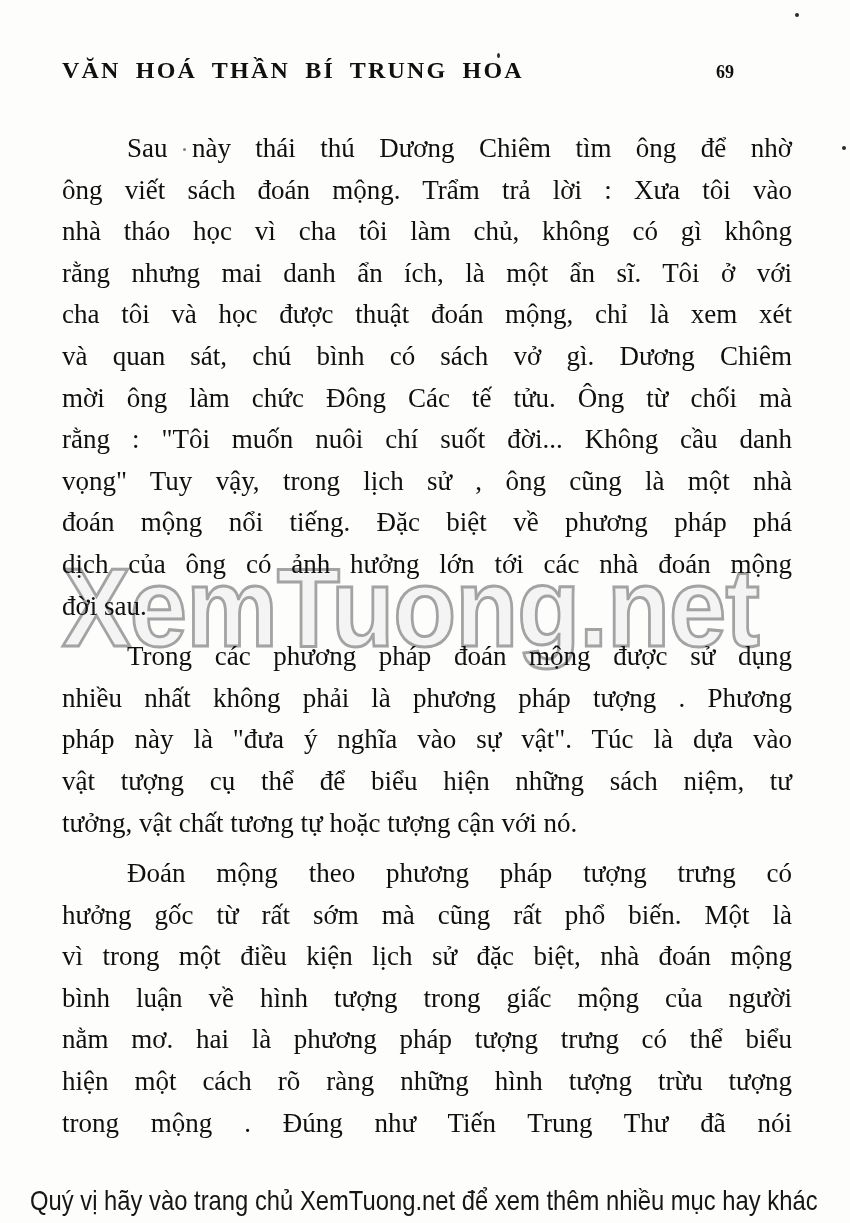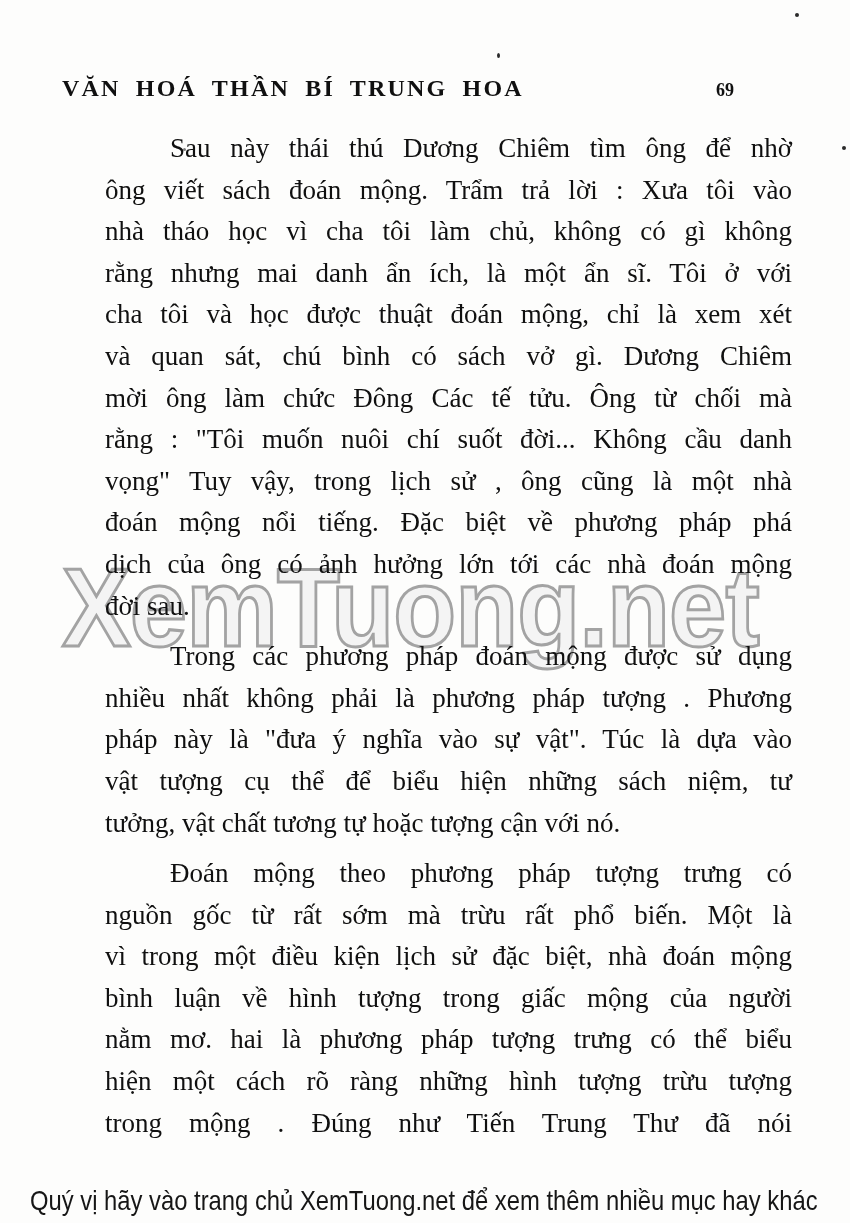--- a/index.html
+++ b/index.html
@@ -19,21 +19,20 @@
     justify-content: space-between;
     align-items: baseline;
     z-index: 3;
   }
   .book-title {
     font-weight: 700;
     font-size: 24px;
     letter-spacing: 2.2px;
     word-spacing: 7px;
     white-space: nowrap;
-    margin-top: 18px;
   }
   .page-number {
     font-weight: 700;
     font-size: 18px;
   }
   .watermark {
     position: absolute;
     left: 62px; top: 552px;
     z-index: 1;
     font-family: "Liberation Sans", sans-serif;
@@ -56,21 +55,20 @@
     font-size: 27px;
   }
   .paragraph { margin: 0 0 9px 0; }
   .line {
     height: 41.6px;
     line-height: 41.6px;
     text-align: justify;
     text-align-last: justify;
     white-space: normal;
     overflow: visible;
-    margin-left: 43px;
   }
   .line.indent { padding-left: 65px; }
   .line.no-justify { text-align-last: left; }
   .page-footer {
     position: absolute;
     left: 30px; top: 1186px;
     z-index: 4;
     font-family: "Liberation Sans", sans-serif;
     font-size: 28px;
     line-height: 1.1;
@@ -122,21 +120,21 @@
     </div>
     <div class="paragraph">
       <div class="line indent">Trong các phương pháp đoán mộng được sử dụng</div>
       <div class="line">nhiều nhất không phải là phương pháp tượng . Phương</div>
       <div class="line">pháp này là "đưa ý nghĩa vào sự vật". Túc là dựa vào</div>
       <div class="line">vật tượng cụ thể để biểu hiện những sách niệm, tư</div>
       <div class="line no-justify">tưởng, vật chất tương tự hoặc tượng cận với nó.</div>
     </div>
     <div class="paragraph">
       <div class="line indent">Đoán mộng theo phương pháp tượng trưng có</div>
-      <div class="line">nguồn gốc từ rất sớm mà trừu rất phổ biến. Một là</div>
+      <div class="line">hưởng gốc từ rất sớm mà cũng rất phổ biến. Một là</div>
       <div class="line">vì trong một điều kiện lịch sử đặc biệt, nhà đoán mộng</div>
       <div class="line">bình luận về hình tượng trong giấc mộng của người</div>
       <div class="line">nằm mơ. hai là phương pháp tượng trưng có thể biểu</div>
       <div class="line">hiện một cách rõ ràng những hình tượng trừu tượng</div>
       <div class="line">trong mộng . Đúng như Tiến Trung Thư đã nói</div>
     </div>
   </div>
 
 <div class="page-footer">Quý vị hãy vào trang chủ XemTuong.net để xem thêm nhiều mục hay khác</div>
 

